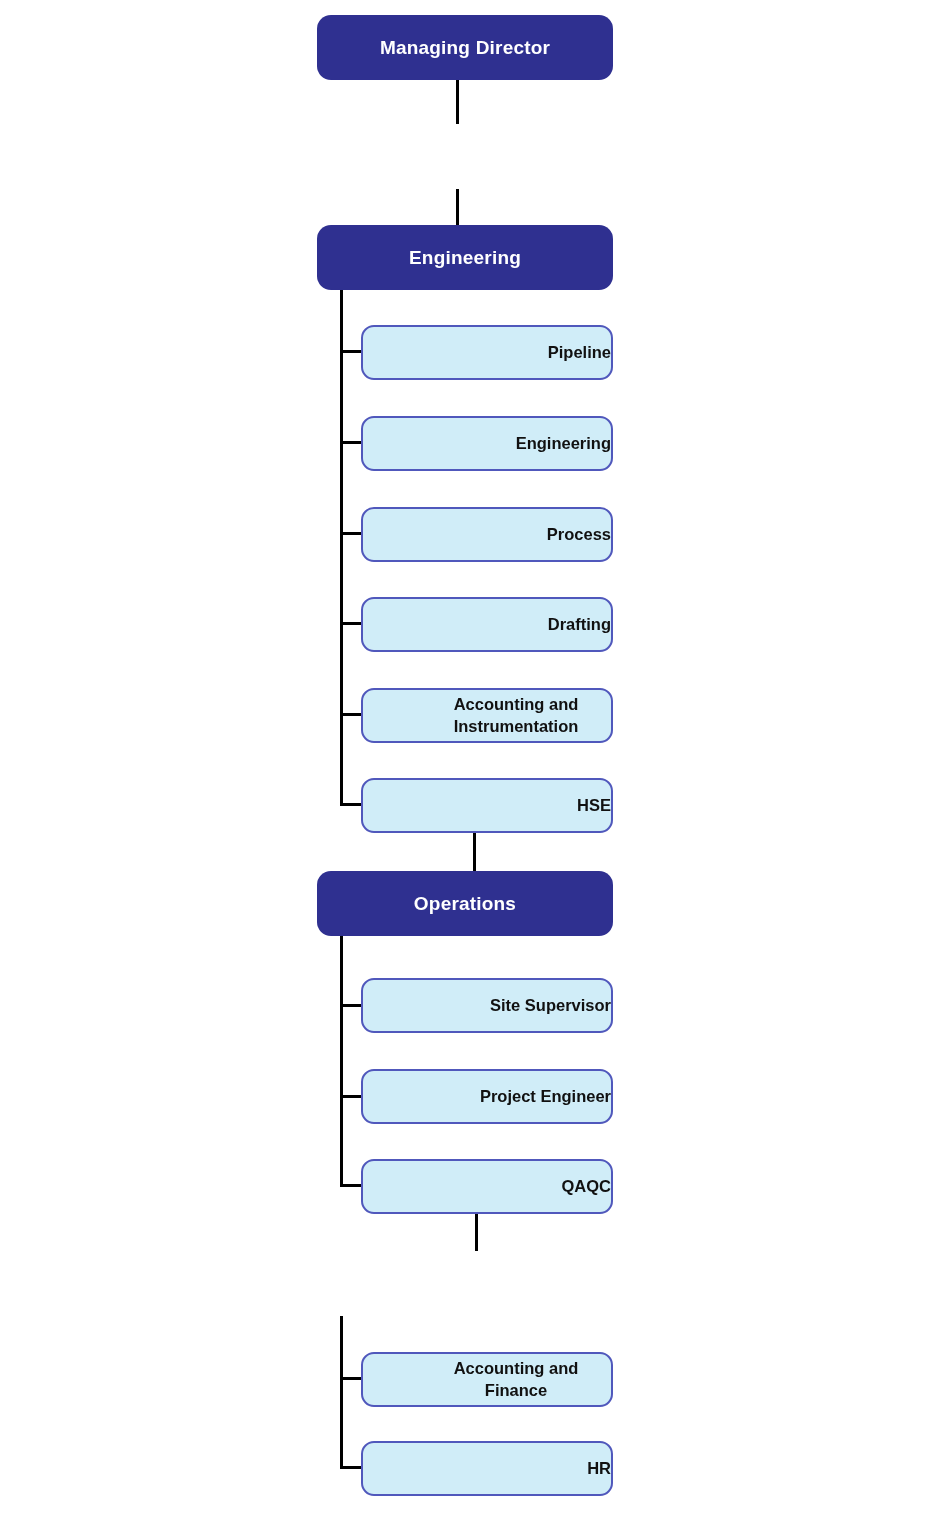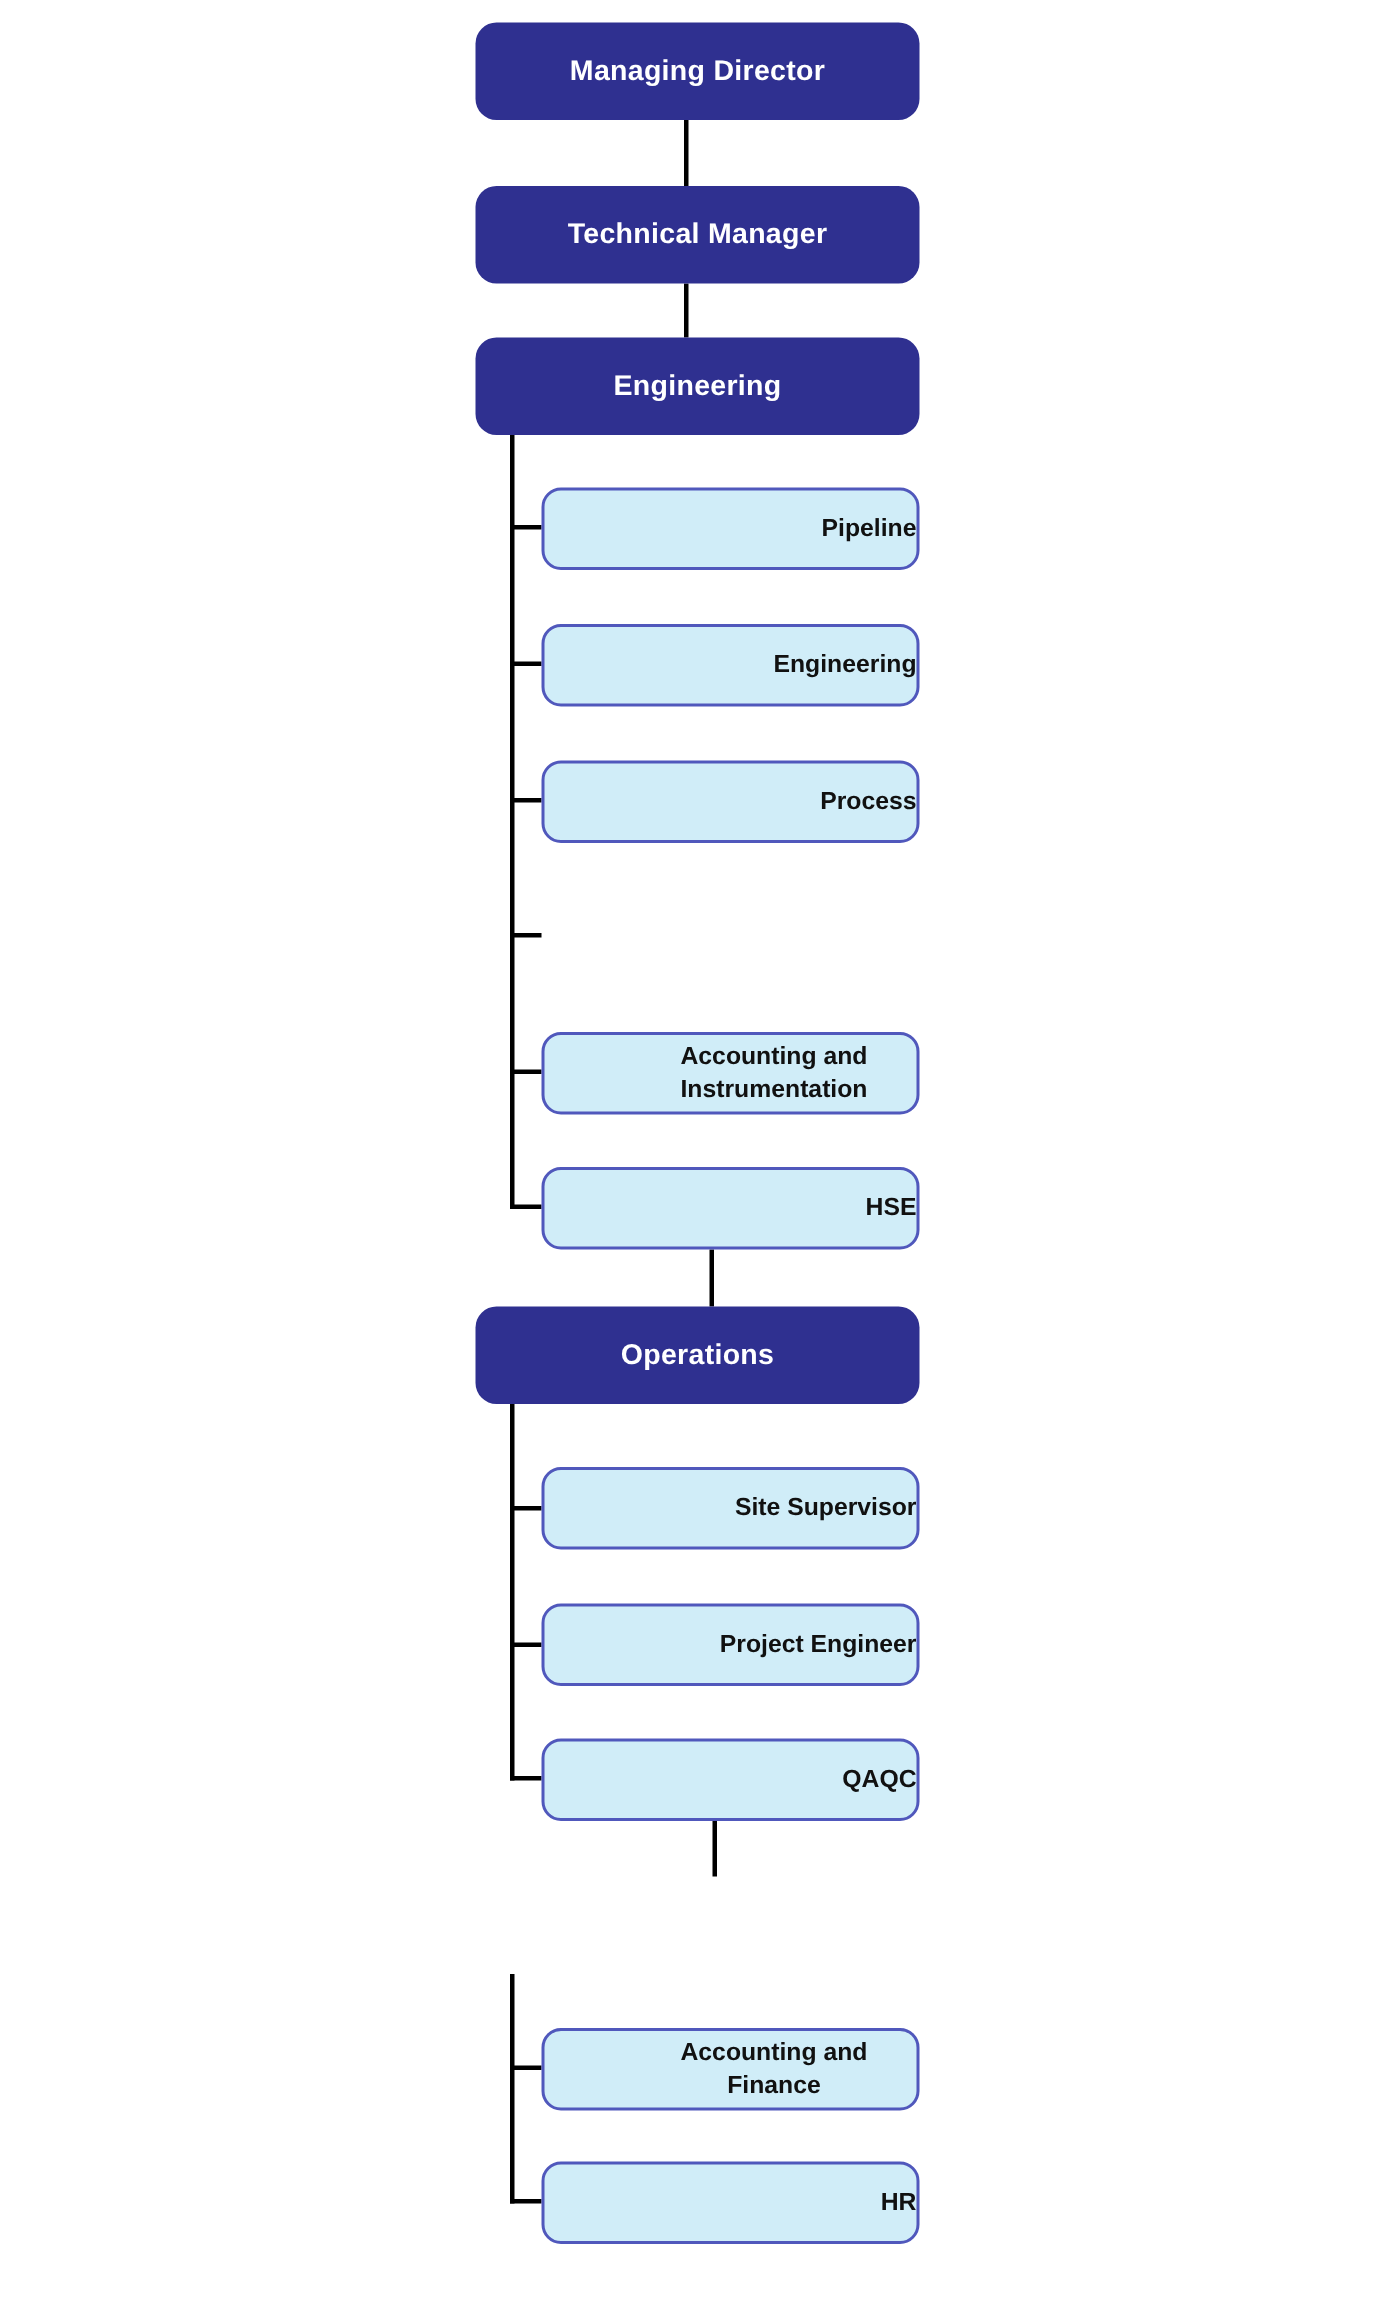--- a/index.html
+++ b/index.html
@@ -76,41 +76,41 @@
 </style>
 </head>
 <body>
 
 <div class="canvas">
 
   <div class="pnode" style="top:15px">
     <span>Managing Director</span>
   </div>
 
-  <div class="pnode" style="top:124px">
-    <span>Technical Manager</span>
-  </div>
 
   <div class="pnode" style="top:225px">
     <span>Engineering</span>
   </div>
 
   <div class="pnode" style="top:871px">
     <span>Operations</span>
   </div>
 
 
   <div class="cnode" style="top:325px">
     <span>Pipeline</span>
   </div>
   <div class="cnode" style="top:416px">
     <span>Engineering</span>
   </div>
   <div class="cnode" style="top:507px">
     <span>Process</span>
+  </div>
+  <div class="cnode" style="top:597px">
+    <span>Drafting</span>
   </div>
   <div class="cnode" style="top:688px">
     <span>Accounting and Instrumentation</span>
   </div>
   <div class="cnode" style="top:778px">
     <span>HSE</span>
   </div>
 
   <div class="cnode" style="top:978px">
     <span>Site Supervisor</span>

